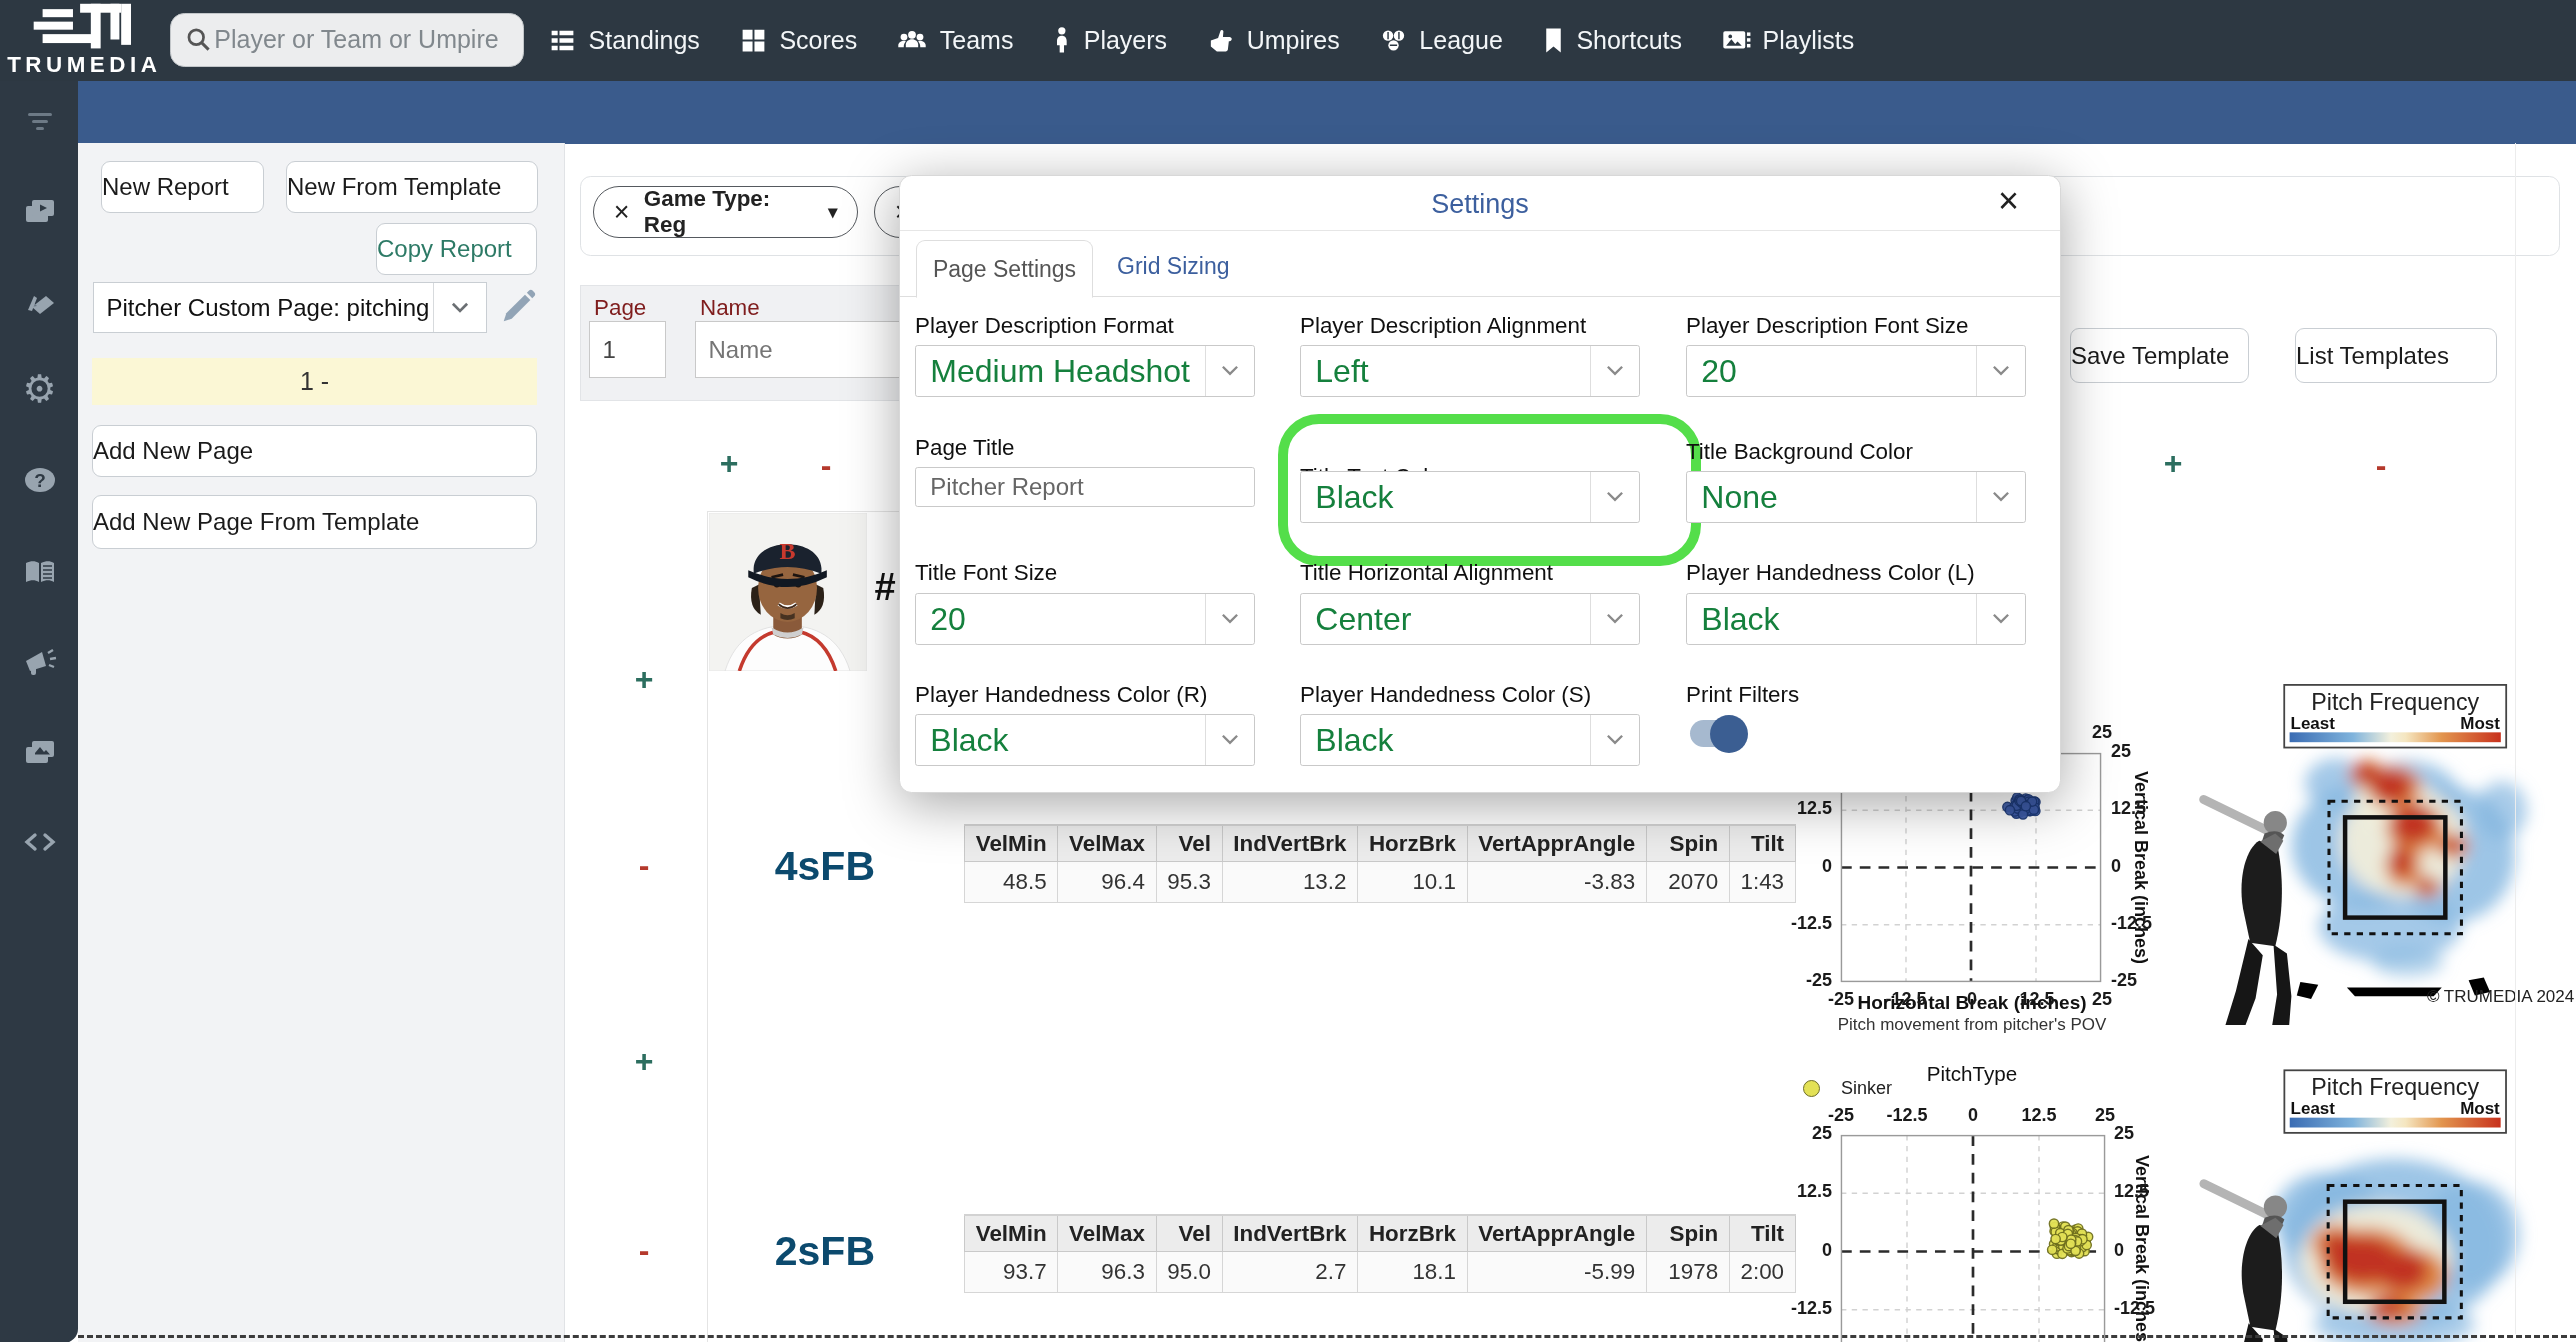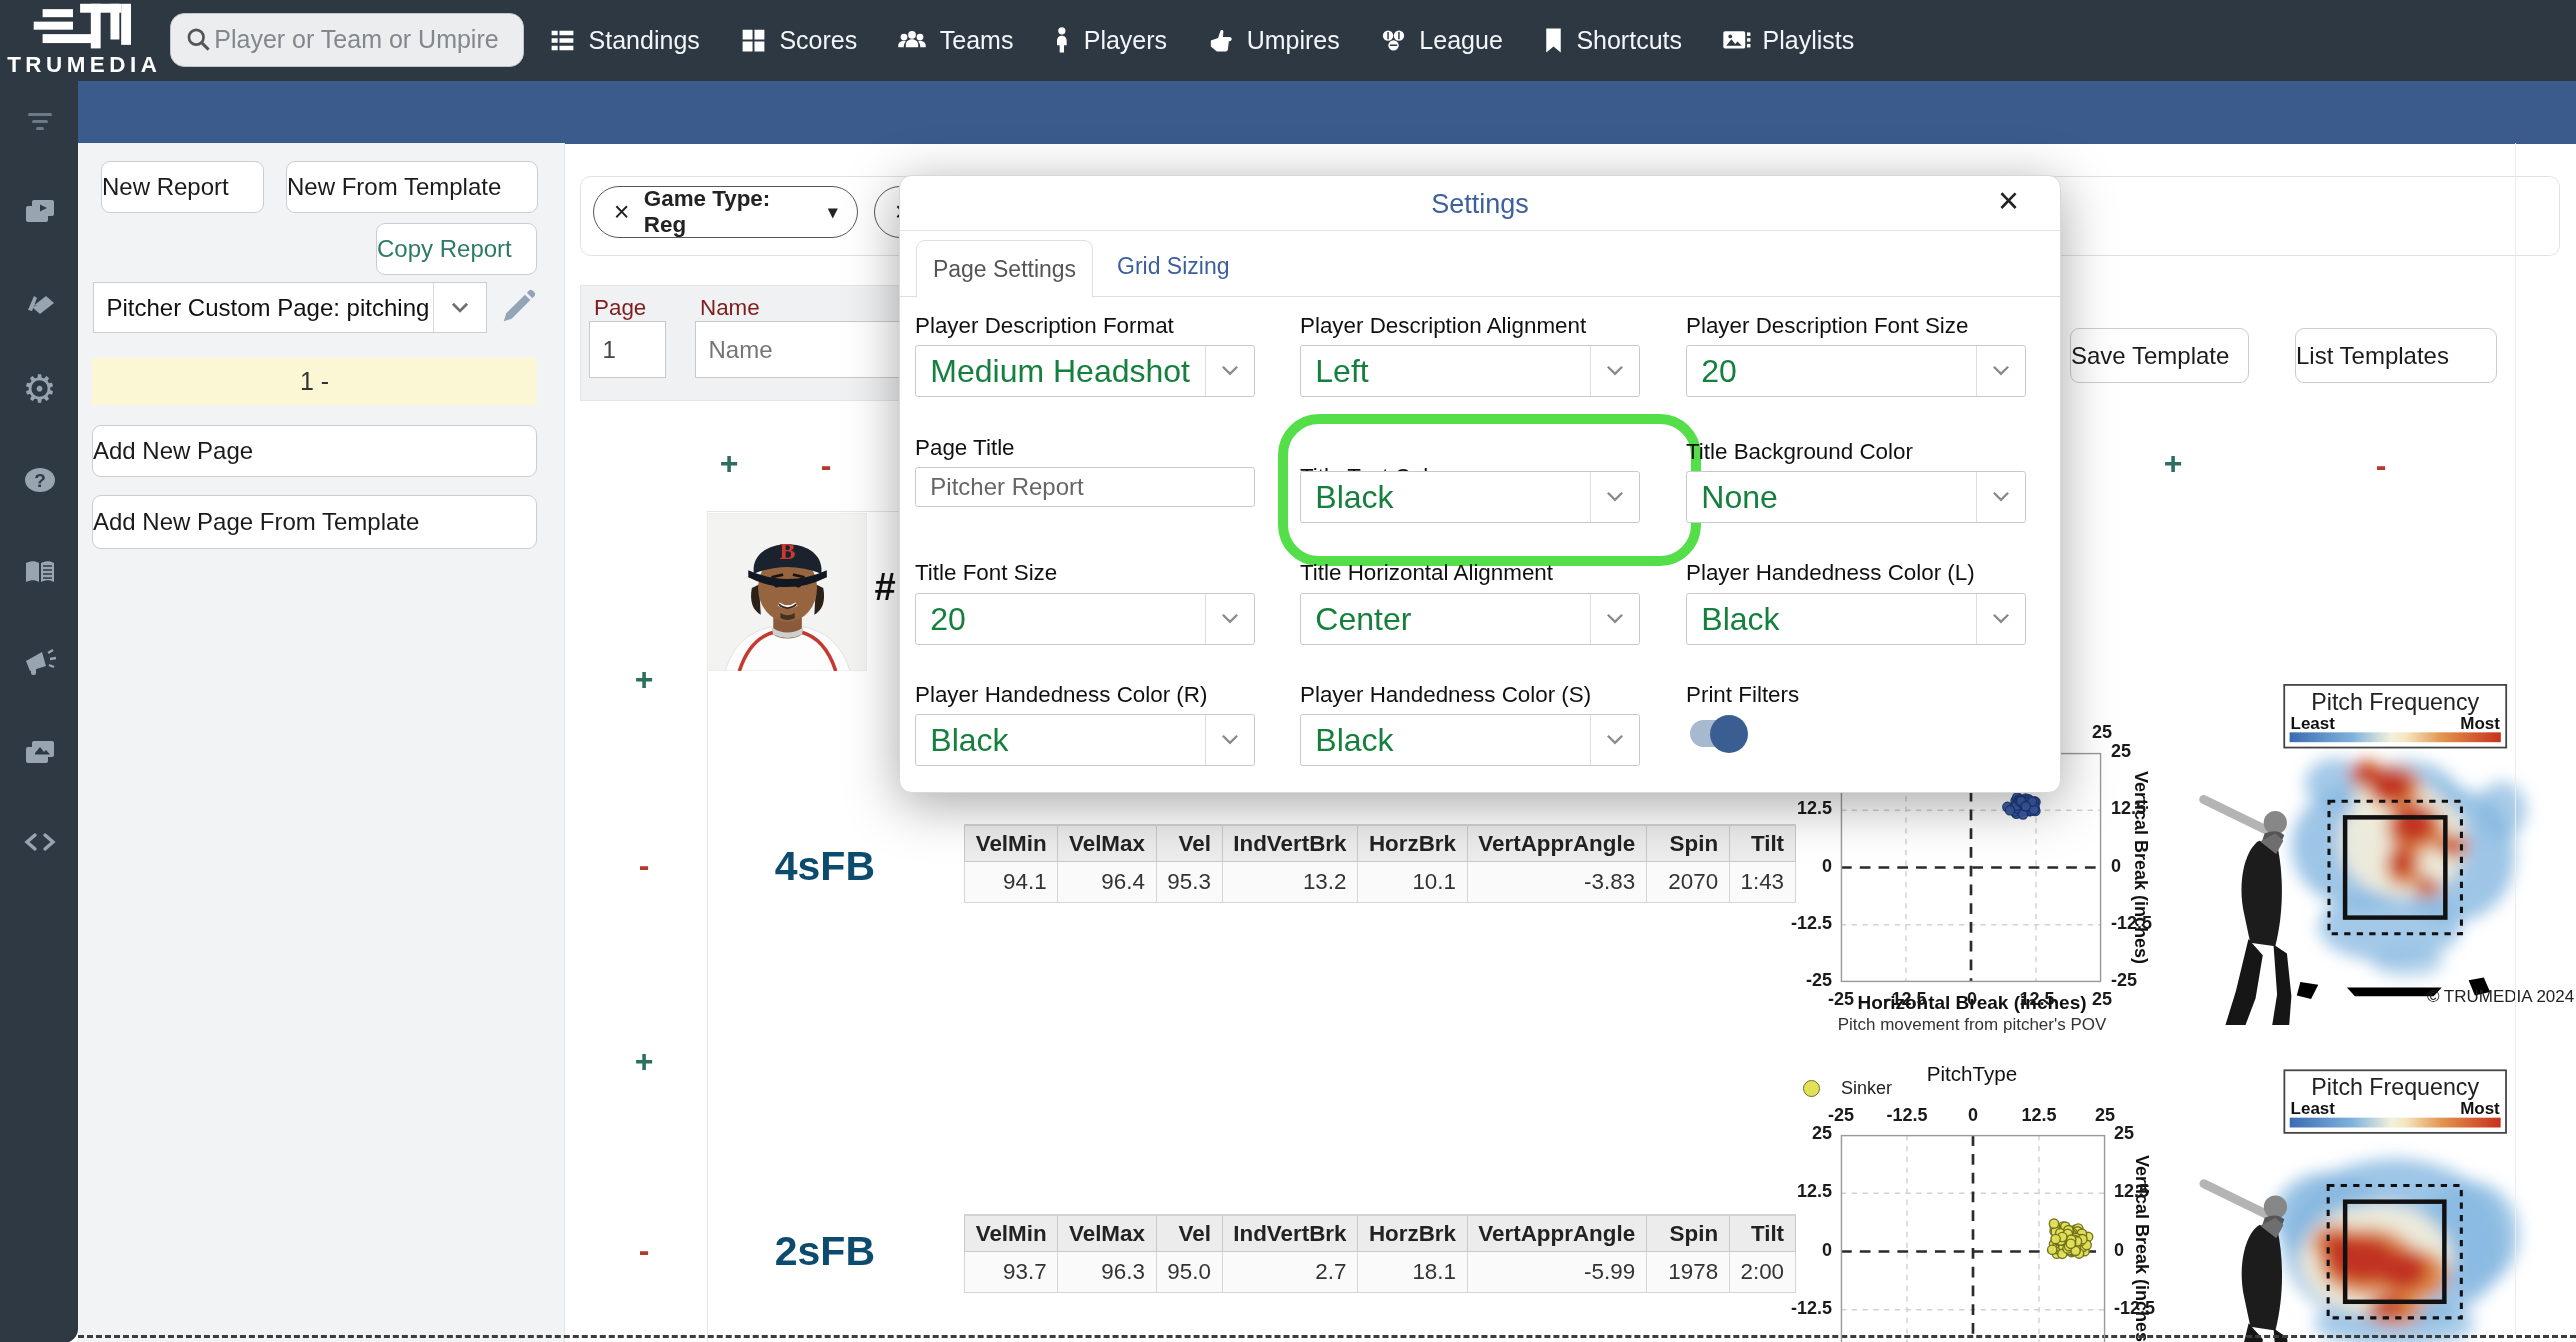--- a/index.html
+++ b/index.html
@@ -369,21 +369,21 @@
       <th style="width:65px">Vel</th>
       <th style="width:111px">IndVertBrk</th>
       <th style="width:97px">HorzBrk</th>
       <th style="width:154px">VertApprAngle</th>
       <th style="width:83px">Spin</th>
       <th style="width:51px">Tilt</th>
     </tr>
       </thead>
     <tbody>
         <tr>
-      <td>94.1</td>
+      <td>48.5</td>
       <td>96.4</td>
       <td>95.3</td>
       <td>13.2</td>
       <td>10.1</td>
       <td>-3.83</td>
       <td>2070</td>
       <td>1:43</td>
     </tr>
       </tbody>
   </table>

